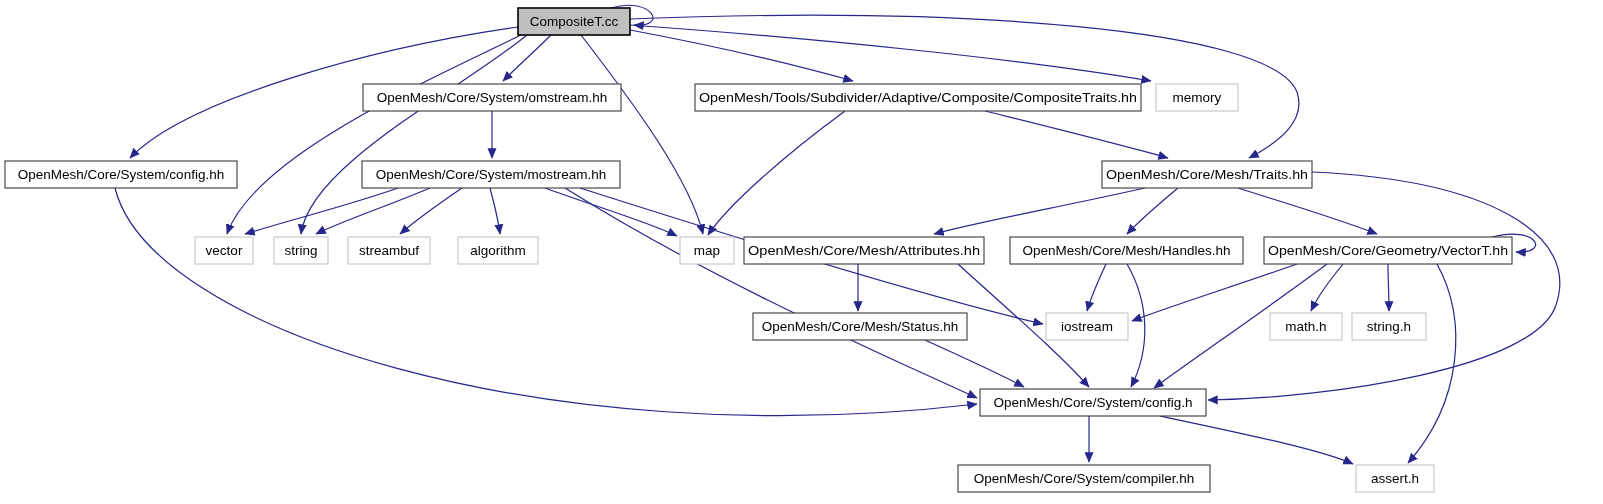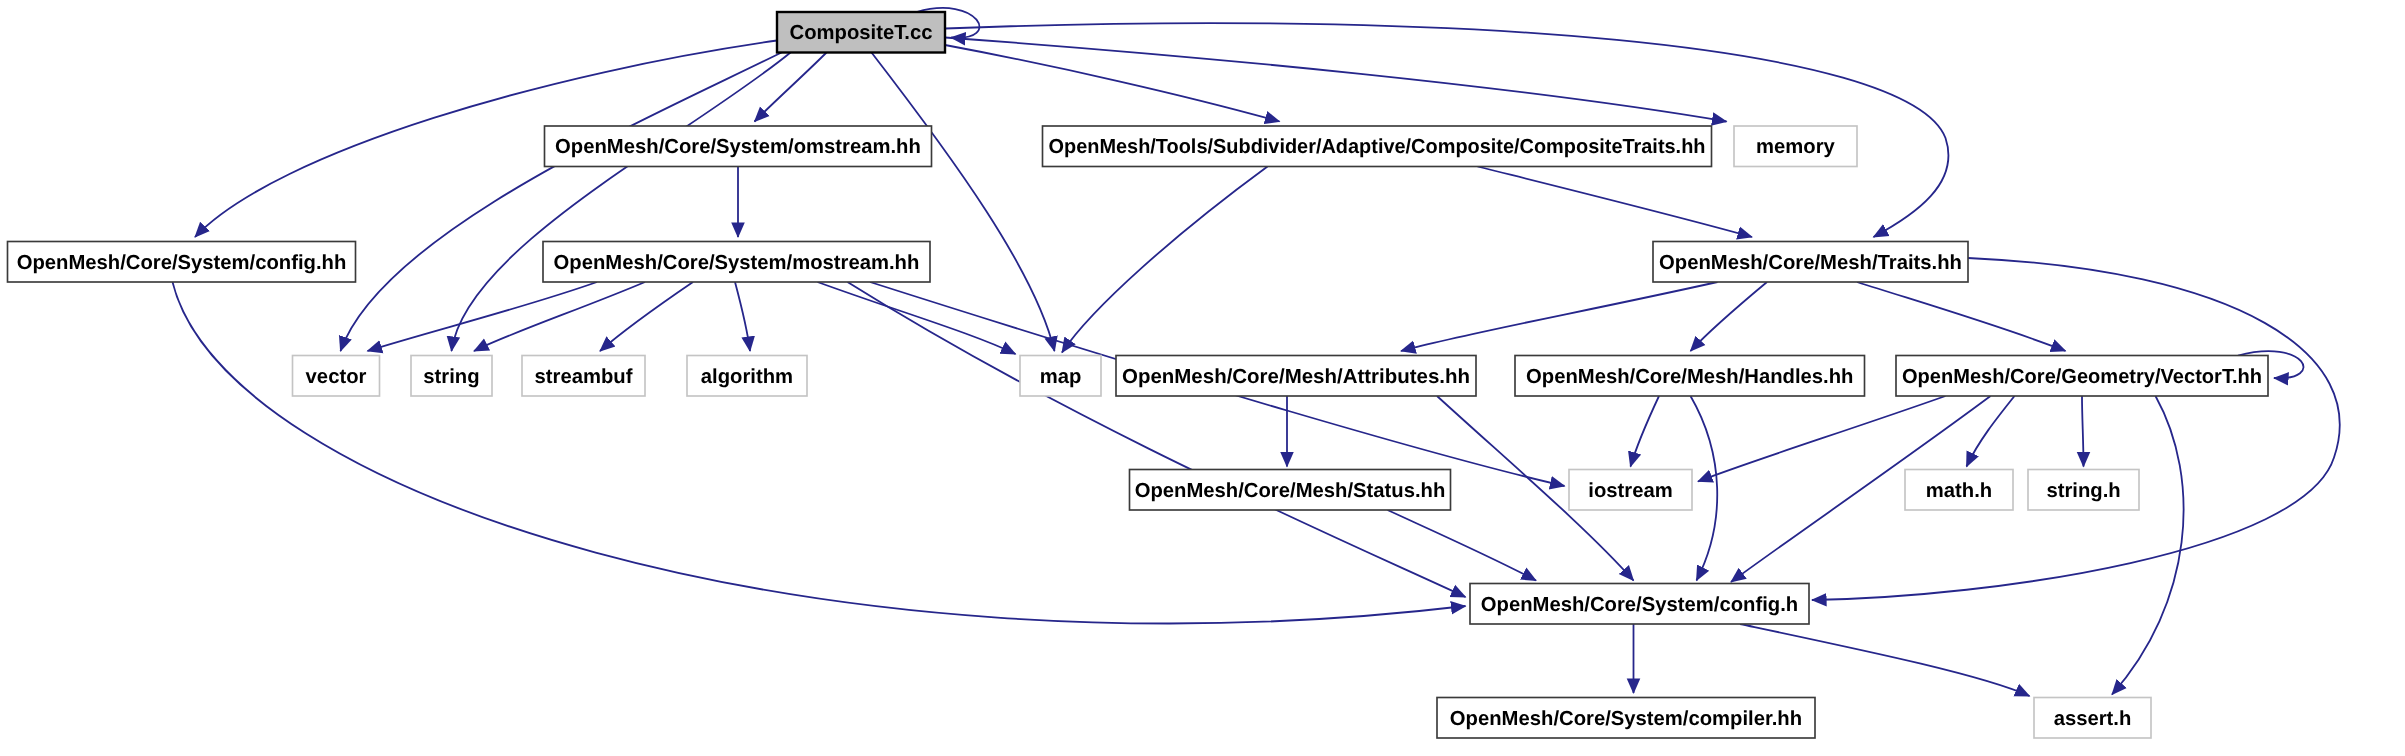--- a/index.html
+++ b/index.html
@@ -1,17 +1,17 @@
 <!DOCTYPE html>
 <html><head>
 <meta charset="utf-8">
 <style>
   html,body{margin:0;padding:0;background:#ffffff;}
   .stage{position:relative;width:1603px;height:504px;background:#ffffff;overflow:hidden;
-         font-family:"Liberation Sans", sans-serif;font-weight:bold;}
+         font-family:"Liberation Sans", sans-serif;}
   svg{display:block;}
   .edge{fill:none;stroke-width:1.2px;}
   .node-rect{stroke-width:1.1px;}
   .node-rect.root{stroke-width:1.6px;}
   .node-label{font-family:"Liberation Sans", sans-serif;font-size:13.5px;fill:#000000;}
   .node{cursor:pointer;}
   .node.system{cursor:default;}
 </style>
 </head>
 <body>

